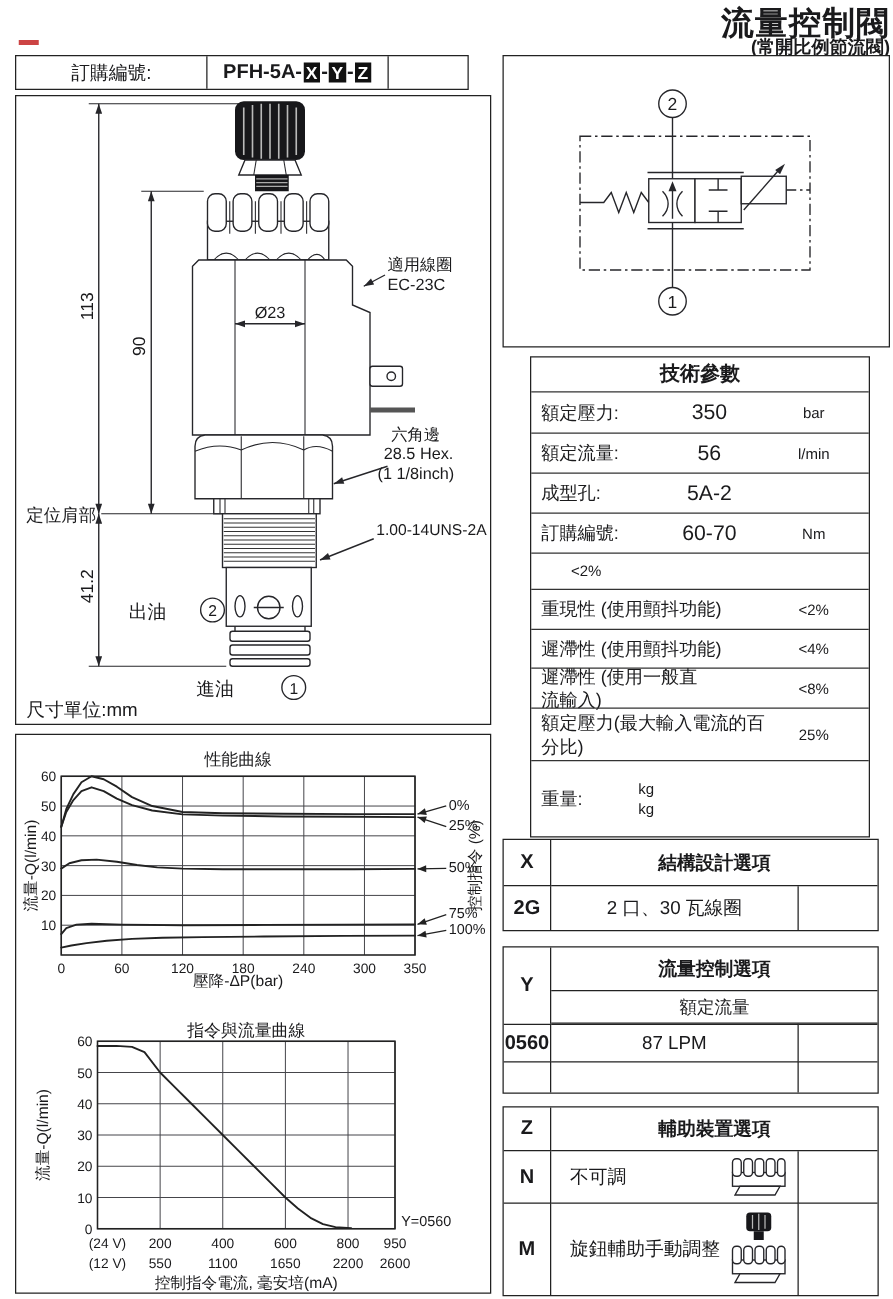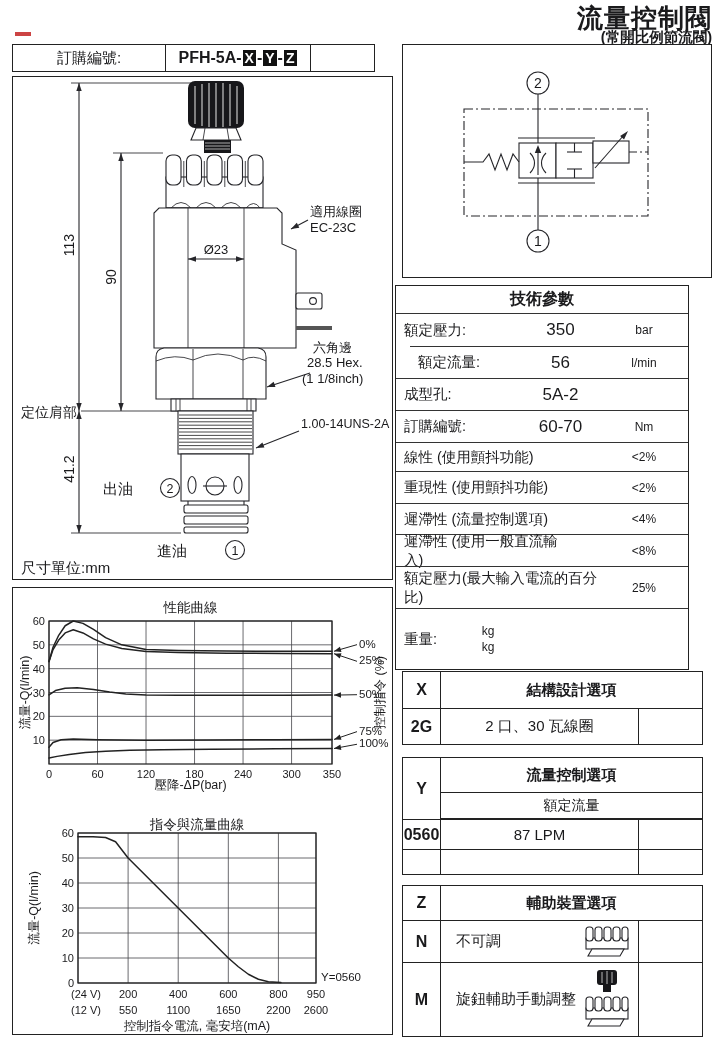--- a/index.html
+++ b/index.html
@@ -26,21 +26,21 @@
   .fillw{fill:#fff;stroke:#26262a;stroke-width:1.1;}
   .dark{fill:#17171a;}
   .ah{fill:#26262a;stroke:none;}
   .t13{font-size:13px;} .t14{font-size:14px;} .t15{font-size:15px;} .t12{font-size:12.5px;}
   
   .cg{stroke:#45454a;stroke-width:0.8;} .cf{fill:none;stroke:#222;stroke-width:1.25;}
   .cs{fill:none;stroke:#222;stroke-width:1.5;stroke-linejoin:round;stroke-linecap:round;}
   .ct{font-size:11px;} .ct2{font-size:11.5px;} .ctitle{font-size:13.5px;} .clab{font-size:12.5px;}
   .ca{stroke:#222;stroke-width:1;} .cah{fill:#222;}
   
-  .tech{left:395px;top:285px;width:294px;height:385px;display:flex;flex-direction:column;justify-content:flex-end;}
+  .tech{left:424px;top:285px;width:272px;height:385px;display:flex;flex-direction:column;justify-content:flex-end;}
   .tech .trow{border-top:1px solid #333;display:flex;align-items:center;padding:0 8px;box-sizing:border-box;}
   .tech .trow:first-child{border-top:none;}
   .tech .ttitle{justify-content:center;font-weight:bold;font-size:16px;}
   .t-label{flex:1;font-size:14.5px;}
   .t-value{width:95px;text-align:center;font-size:17px;}
   .t-unit{width:72px;text-align:center;font-size:12px;}
   .wcol{display:flex;flex-direction:column;justify-content:center;gap:2px;}
   .wline{display:flex;justify-content:flex-end;align-items:center;gap:8px;font-size:14.5px;}
   .wval{width:55px;text-align:left;font-size:16px;}
   
@@ -333,45 +333,44 @@
     </svg>
   </div>
 
   <div class="abs box tech">
     <div class="trow ttitle" style="height:27px;">技術參數</div>
     <div class="trow" style="height:33px;">
         <span class="t-label">額定壓力:</span>
         <span class="t-value">350</span>
         <span class="t-unit">bar</span>
       </div>
-    <div class="trow" style="height:32px;margin-left:14px;">
+    <div class="trow" style="height:32px;">
         <span class="t-label">額定流量:</span>
         <span class="t-value">56</span>
         <span class="t-unit">l/min</span>
       </div>
     <div class="trow" style="height:32px;">
         <span class="t-label">成型孔:</span>
         <span class="t-value">5A-2</span>
         <span class="t-unit"></span>
       </div>
     <div class="trow" style="height:32px;">
         <span class="t-label">訂購編號:</span>
         <span class="t-value">60-70</span>
         <span class="t-unit">Nm</span>
       </div>
     <div class="trow" style="height:29px;">
-        <span class="t-label">線性 (使用顫抖功能)</span>
         <span class="t-unit">&lt;2%</span>
       </div>
     <div class="trow" style="height:32px;">
         <span class="t-label">重現性 (使用顫抖功能)</span>
         <span class="t-unit">&lt;2%</span>
       </div>
     <div class="trow" style="height:31px;">
-        <span class="t-label">遲滯性 (流量控制選項)</span>
+        <span class="t-label">遲滯性 (使用顫抖功能)</span>
         <span class="t-unit">&lt;4%</span>
       </div>
     <div class="trow" style="height:32px;gap:44px;">
         <span class="t-label">遲滯性 (使用一般直流輸入)</span>
         <span class="t-unit">&lt;8%</span>
       </div>
     <div class="trow" style="height:42px;">
         <span class="t-label">額定壓力(最大輸入電流的百分比)</span>
         <span class="t-unit">25%</span>
       </div>

